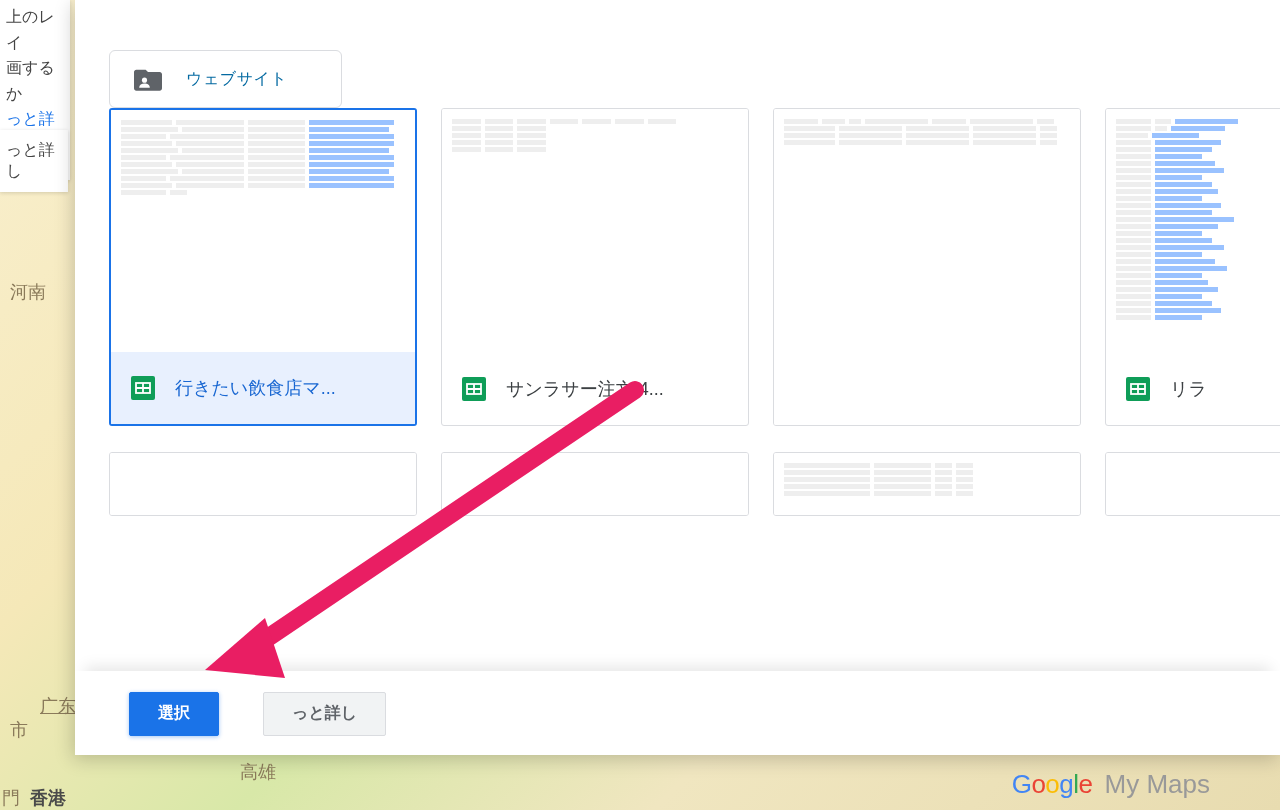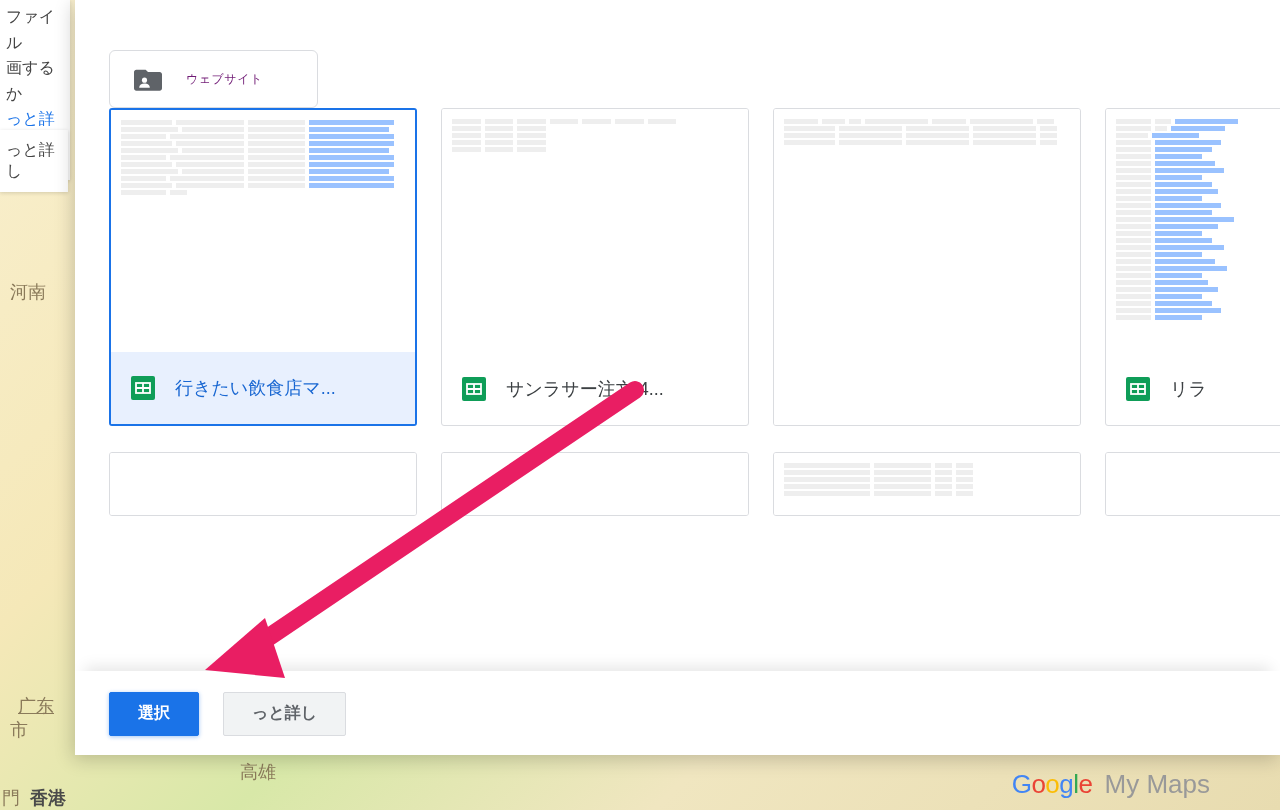--- a/index.html
+++ b/index.html
@@ -67,21 +67,21 @@
 .folder-chip {
   display: inline-flex;
   align-items: center;
   gap: 24px;
   border: 1px solid #dadce0;
   border-radius: 6px;
   padding: 16px 54px 16px 24px;
   margin-top: 50px;
 }
 .folder-chip .icon { width: 28px; height: 24px; }
-.folder-chip .txt { color: #701a75; font-size: 12px; letter-spacing: 0.5px; }
+.folder-chip .txt { color: #0369a1; font-size: 16px; letter-spacing: 0.5px; }
 
 .section-title {
   color: #3c4043;
   font-size: 18px;
   margin: 36px 0 20px 0;
 }
 
 .grid-row {
   display: flex;
   gap: 24px;
@@ -144,20 +144,21 @@
 .btn {
   height: 44px;
   padding: 7px 28px;
   border-radius: 2px;
   font-size: 16px;
   font-weight: 600;
   display: inline-flex;
   align-items: center;
   justify-content: center;
   cursor: pointer;
+  margin-left: 20px;
 }
 .btn.primary {
   background: #1a73e8;
   color: #fff;
   border: 1px solid #1a73e8;
   box-shadow: 0 1px 4px rgba(26,115,232,0.4);
 }
 .btn.secondary {
   background: #f1f3f4;
   color: #5f6368;
@@ -176,29 +177,29 @@
   color: #888;
 }
 .watermark .g1 { color:#4285f4; } .watermark .g2{color:#ea4335;} .watermark .g3{color:#fbbc05;} .watermark .g4{color:#4285f4;} .watermark .g5{color:#34a853;} .watermark .g6{color:#ea4335;}
 .watermark .my { color:#999; margin-left:6px; font-weight:400; }
 </style>
 </head>
 <body>
 
 <div class="map-bg">
   <span class="map-label" style="left:10px; top:280px;">河南</span>
-  <span class="map-label" style="left:18px; top:694px;text-decoration:underline;">广东</span>
+  <span class="map-label" style="left:40px; top:694px;text-decoration:underline;">广东</span>
   <span class="map-label" style="left:10px; top:718px;">市</span>
   <span class="map-label" style="left:2px; top:786px;">門</span>
   <span class="map-label dark" style="left:30px; top:786px;">香港</span>
   <span class="map-label" style="left:240px; top:760px;">高雄</span>
 </div>
 
 <div class="sidebar-frag">
-  <div>ファイル</div>
+  <div>上のレイ</div>
   <div>画するか</div>
   <div class="link">っと詳し</div>
 </div>
 <div class="basemap-frag">っと詳し</div>
 
 <div class="dialog">
   <div class="dialog-scroll">
 
     <div class="folder-chip">
       <span class="icon">

